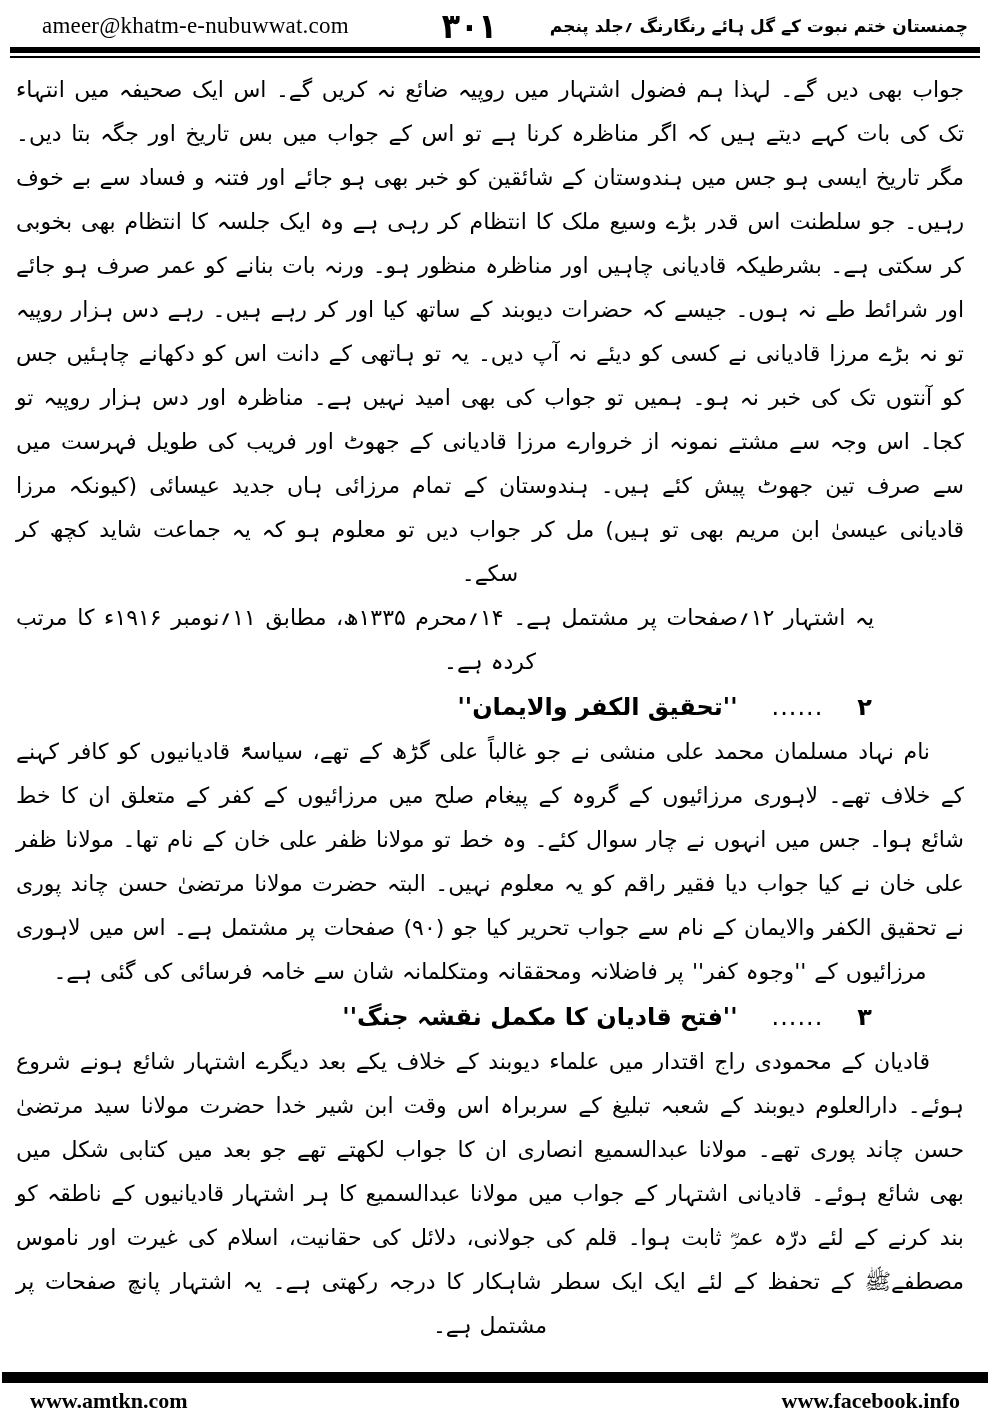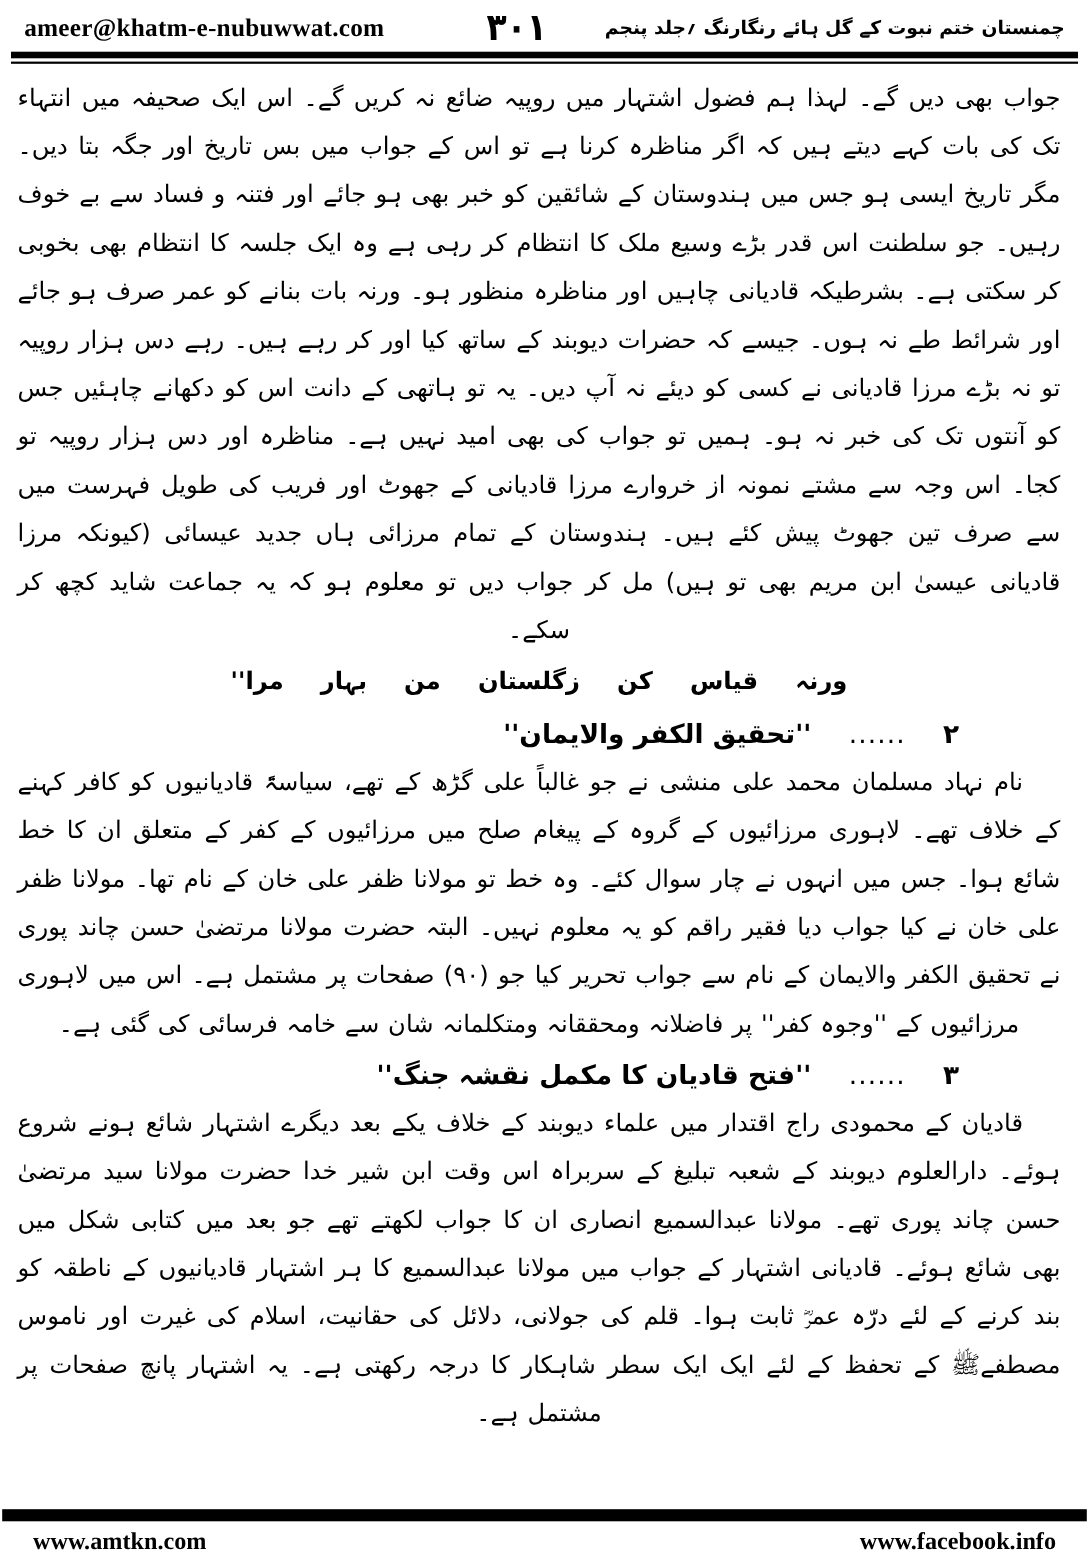--- a/index.html
+++ b/index.html
@@ -15,22 +15,23 @@
     overflow:hidden;
   }
   
   .header{
     flex:0 0 auto;
     display:flex;align-items:center;justify-content:space-between;
     padding:8px 22px 2px 22px;
   }
   .header-email{
     font-family:"Liberation Serif",serif;
-    font-weight:bold;font-size:23px;letter-spacing:0.2px;
+    font-weight:normal;font-size:23px;letter-spacing:0.2px;
     white-space:nowrap;
+    margin-left:20px;
   }
   .header-pageno{
     font-family:"DejaVu Sans",sans-serif;
     font-weight:bold;font-size:30px;
     transform:scaleY(1.15);
     margin-left:40px;
   }
   .header-booktitle{
     direction:rtl;
     font-family:"DejaVu Sans",sans-serif;
@@ -97,21 +98,21 @@
   <div class="header">
     <span class="header-email">ameer@khatm-e-nubuwwat.com</span>
     <span class="header-pageno">۳۰۱</span>
     <span class="header-booktitle">چمنستان ختم نبوت کے گل ہائے رنگارنگ ؍جلد پنجم</span>
   </div>
 
   <div class="header-rule"></div>
 
   <div class="page-body">
       <div class="para">جواب بھی دیں گے۔ لہذا ہم فضول اشتہار میں روپیہ ضائع نہ کریں گے۔ اس ایک صحیفہ میں انتہاء تک کی بات کہے دیتے ہیں کہ اگر مناظرہ کرنا ہے تو اس کے جواب میں بس تاریخ اور جگہ بتا دیں۔ مگر تاریخ ایسی ہو جس میں ہندوستان کے شائقین کو خبر بھی ہو جائے اور فتنہ و فساد سے بے خوف رہیں۔ جو سلطنت اس قدر بڑے وسیع ملک کا انتظام کر رہی ہے وہ ایک جلسہ کا انتظام بھی بخوبی کر سکتی ہے۔ بشرطیکہ قادیانی چاہیں اور مناظرہ منظور ہو۔ ورنہ بات بنانے کو عمر صرف ہو جائے اور شرائط طے نہ ہوں۔ جیسے کہ حضرات دیوبند کے ساتھ کیا اور کر رہے ہیں۔ رہے دس ہزار روپیہ تو نہ بڑے مرزا قادیانی نے کسی کو دیئے نہ آپ دیں۔ یہ تو ہاتھی کے دانت اس کو دکھانے چاہئیں جس کو آنتوں تک کی خبر نہ ہو۔ ہمیں تو جواب کی بھی امید نہیں ہے۔ مناظرہ اور دس ہزار روپیہ تو کجا۔ اس وجہ سے مشتے نمونہ از خروارے مرزا قادیانی کے جھوٹ اور فریب کی طویل فہرست میں سے صرف تین جھوٹ پیش کئے ہیں۔ ہندوستان کے تمام مرزائی ہاں جدید عیسائی (کیونکہ مرزا قادیانی عیسیٰ ابن مریم بھی تو ہیں) مل کر جواب دیں تو معلوم ہو کہ یہ جماعت شاید کچھ کر سکے۔</div>
-      <div class="verse">ورنہ قیاس کن زگلستان من بہار مرا''</div>
+      <div class="para wide-indent">یہ اشتہار ۱۲؍صفحات پر مشتمل ہے۔ ۱۴؍محرم ۱۳۳۵ھ، مطابق ۱۱؍نومبر ۱۹۱۶ء کا مرتب کردہ ہے۔</div>
       <div class="item-heading">
         <span class="h-num">۲</span>
         <span class="h-dots">......</span>
         <span class="h-title">''تحقیق الکفر والایمان''</span>
       </div>
       <div class="para indent">نام نہاد مسلمان محمد علی منشی نے جو غالباً علی گڑھ کے تھے، سیاسۃً قادیانیوں کو کافر کہنے کے خلاف تھے۔ لاہوری مرزائیوں کے گروہ کے پیغام صلح میں مرزائیوں کے کفر کے متعلق ان کا خط شائع ہوا۔ جس میں انہوں نے چار سوال کئے۔ وہ خط تو مولانا ظفر علی خان کے نام تھا۔ مولانا ظفر علی خان نے کیا جواب دیا فقیر راقم کو یہ معلوم نہیں۔ البتہ حضرت مولانا مرتضیٰ حسن چاند پوری نے تحقیق الکفر والایمان کے نام سے جواب تحریر کیا جو (۹۰) صفحات پر مشتمل ہے۔ اس میں لاہوری مرزائیوں کے ''وجوہ کفر'' پر فاضلانہ ومحققانہ ومتکلمانہ شان سے خامہ فرسائی کی گئی ہے۔</div>
       <div class="item-heading">
         <span class="h-num">۳</span>
         <span class="h-dots">......</span>
         <span class="h-title">''فتح قادیان کا مکمل نقشہ جنگ''</span>

